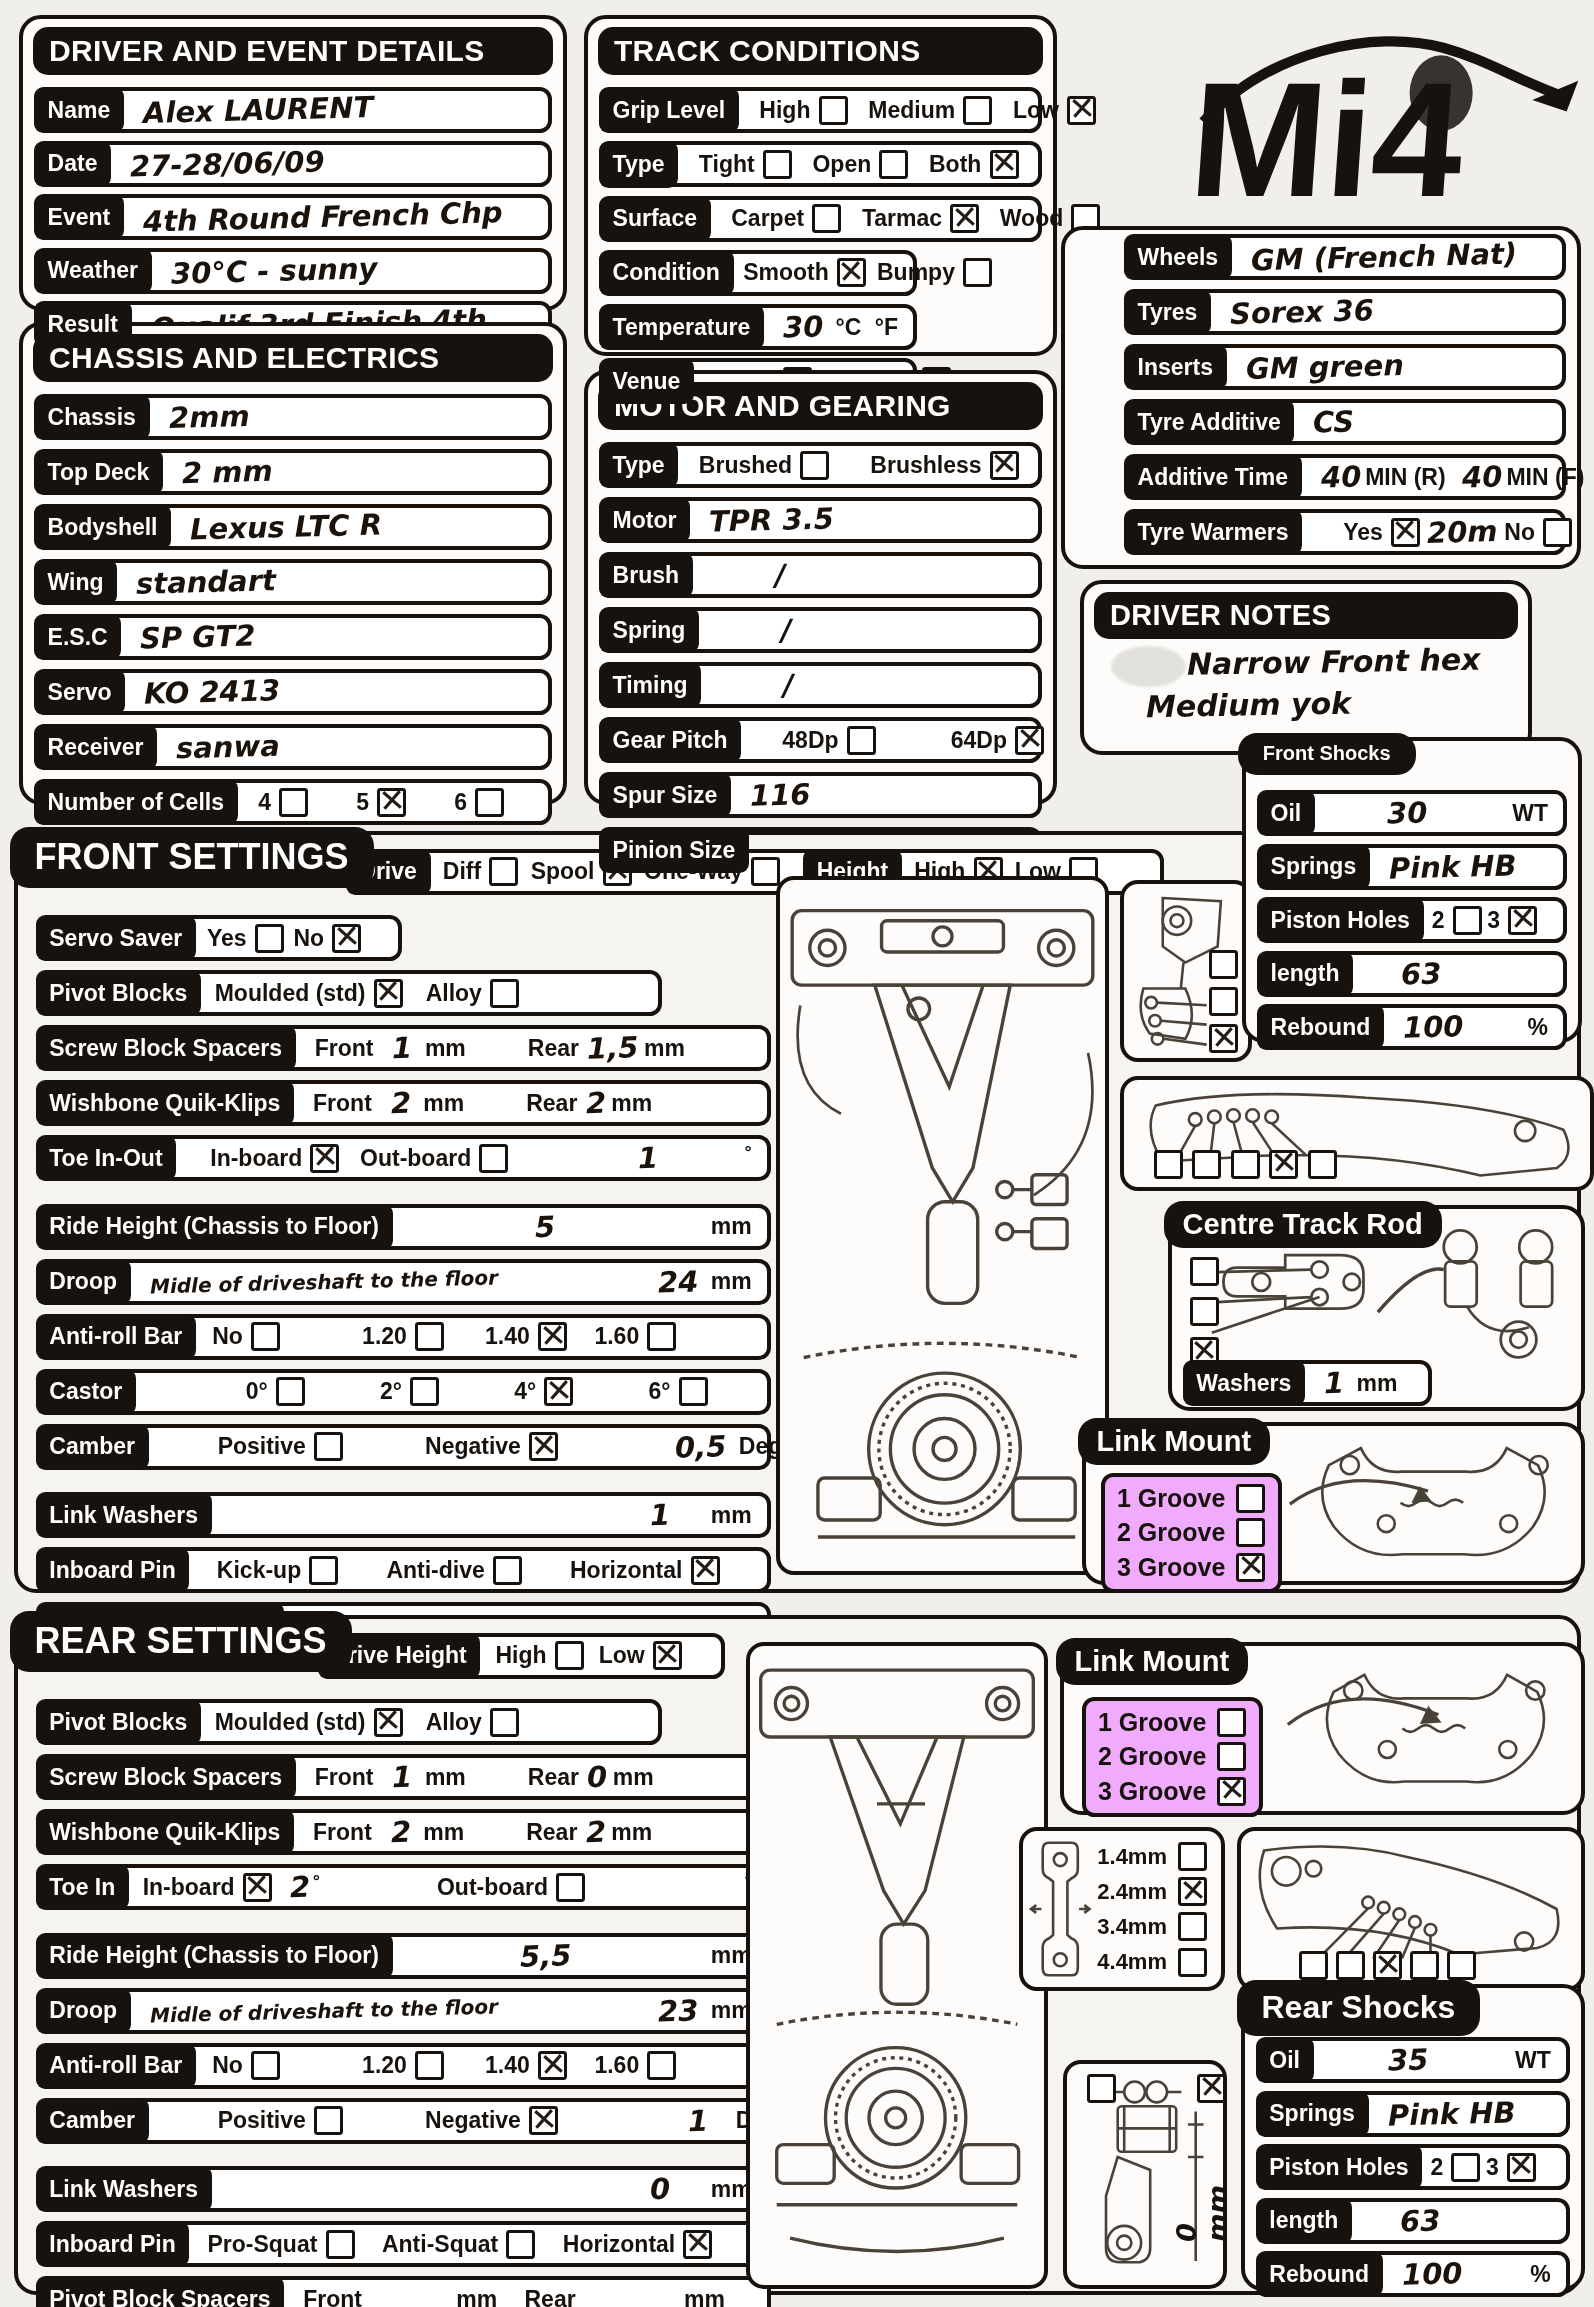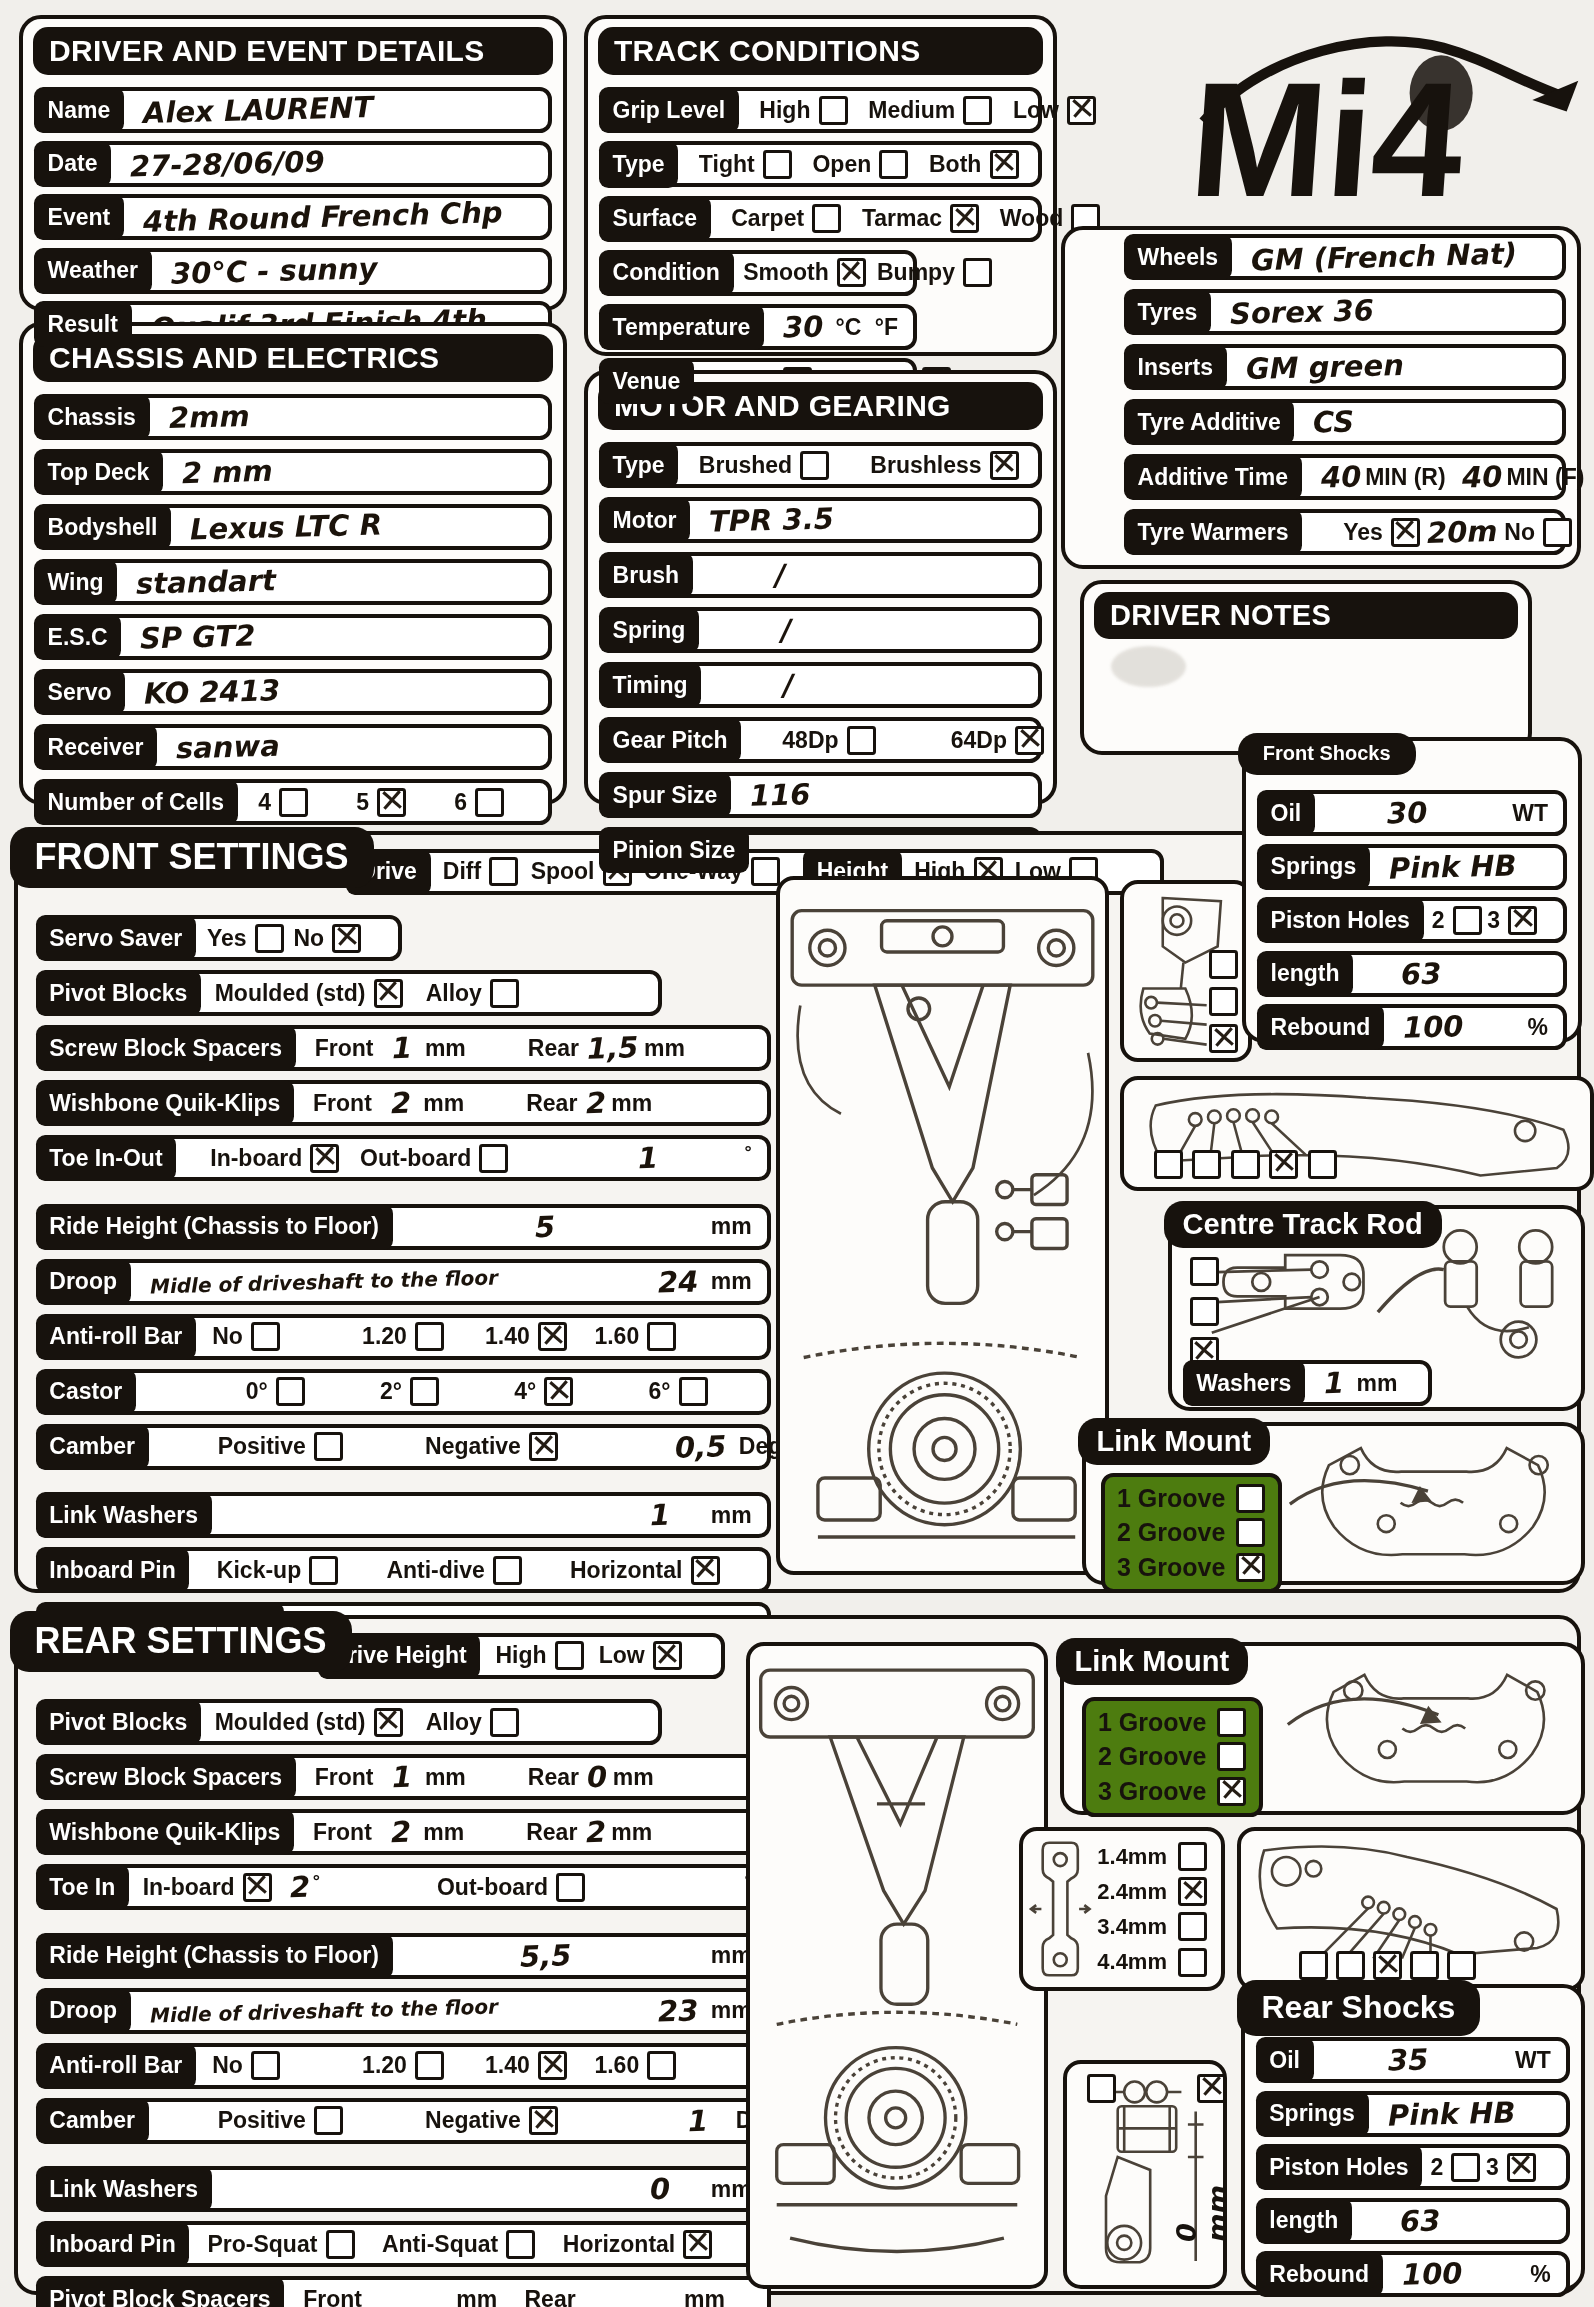--- a/index.html
+++ b/index.html
@@ -19,21 +19,21 @@
   .hand{font-family:"DejaVu Sans",sans-serif;font-style:italic;font-weight:600;font-size:26px;color:#1b130b;transform:rotate(-1.5deg);white-space:nowrap;}
   .hand.big{font-size:29px;}
   .hand.small{font-size:20px;}
   .ml{margin-left:19px;} .sp{flex:1;}
   .unit{font-weight:bold;white-space:nowrap;margin-left:12.3px;}
   .gap{height:13.7px;flex:none;}
   .dbox{position:absolute;border:4.1px solid var(--ink);border-radius:18px;background:#fdfcfa;box-sizing:border-box;}
   .sketch{position:absolute;inset:0;width:100%;height:100%;}
   .cbcol{position:absolute;display:flex;flex-direction:column;gap:11px;z-index:2;}
   .cbrow{position:absolute;display:flex;flex-direction:row;gap:11px;z-index:2;}
-  .groovebox{border:4.1px solid var(--ink);border-radius:12.3px;background:#4d7c0f;padding:6.9px 12.3px;display:flex;flex-direction:column;gap:5.5px;position:absolute;}
+  .groovebox{border:4.1px solid var(--ink);border-radius:12.3px;background:#f0abfc;padding:6.9px 12.3px;display:flex;flex-direction:column;gap:5.5px;position:absolute;}
   .groove{display:flex;align-items:center;gap:11px;font-size:25px;font-weight:bold;white-space:nowrap;}
   .noteline{font-family:"DejaVu Sans",sans-serif;font-style:italic;font-weight:600;font-size:30px;transform:rotate(-1deg);}
   .smudge{position:absolute;width:75px;height:41px;border-radius:50%;background:#c9c5bd;opacity:.5;filter:blur(1.4px);}
   .vtext{position:absolute;transform:rotate(-90deg);transform-origin:left top;font-family:"DejaVu Sans",sans-serif;font-style:italic;font-weight:600;font-size:27.4px;}
 </style>
 </head>
 <body>
 
 <div id="sheet">
 
@@ -293,20 +293,24 @@
             <span>No</span>
             <span class="cb"></span>
           </span>
         </div>
     </div>
   </div>
 
   <div class="panel" style="left:1080px;top:580px;width:452px;height:175px;">
     <div class="bar" style="font-size:29px;margin-bottom:2.7px;">DRIVER NOTES</div>
     <div class="smudge" style="left:27.4px;top:62px;"></div>
+    <div style="padding:2.7px 20.6px 0 103px;">
+      <div class="noteline">Narrow Front hex</div>
+      <div class="noteline" style="margin-top:6.9px;margin-left:-41px;">Medium yok</div>
+    </div>
   </div>
 
   <div class="panel" style="left:1242px;top:737px;width:340px;height:306px;z-index:6;">
     <div class="chip-title" style="font-size:20px;">Front Shocks</div>
     <div class="rows" style="margin-top:45px;gap:7.5px;">
       <div class="row">
           <span class="lbl">Oil</span>
           <span class="sp"></span>
           <span class="hand big">30</span>
           <span class="sp"></span>

